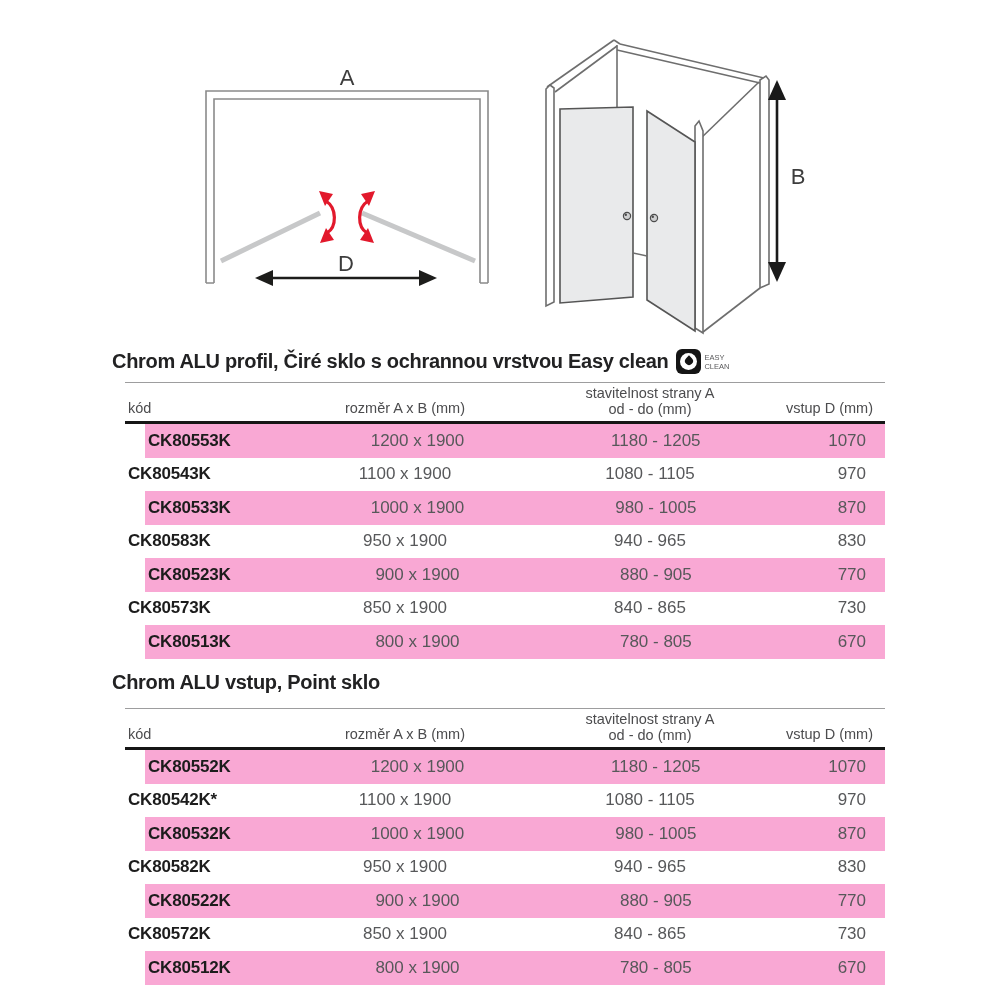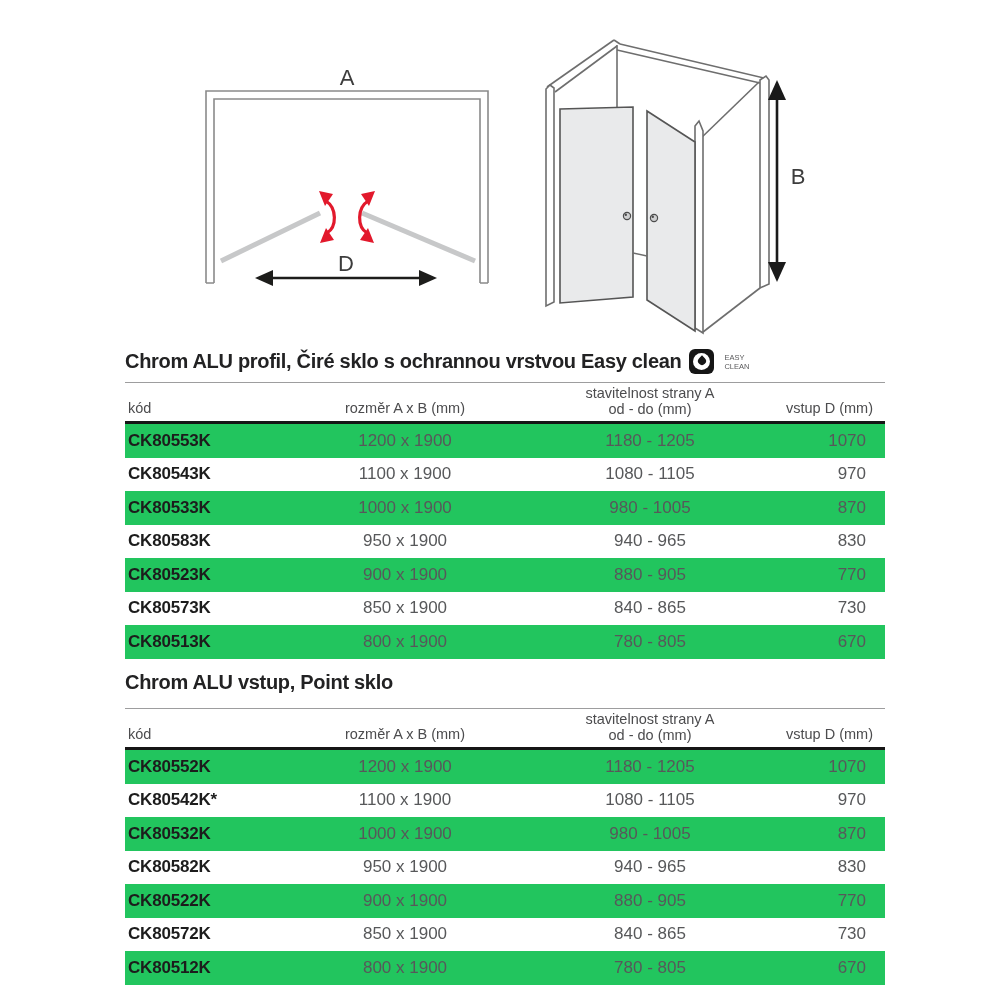--- a/index.html
+++ b/index.html
@@ -7,28 +7,28 @@
     width:1000px;height:1000px;position:relative;overflow:hidden;
     background:#ffffff;
     font-family:"Liberation Sans", sans-serif;
     -webkit-font-smoothing:antialiased;
   }
   svg{position:absolute;overflow:visible;}
   #topview{left:175px;top:55px;}
   #sideview{left:535px;top:28px;}
 
   .section-title{
-    position:absolute;left:125px;width:770px;
+    position:absolute;left:112px;width:770px;
     font-size:20px;font-weight:bold;color:#222223;letter-spacing:-0.3px;
     display:flex;align-items:center;gap:8px;white-space:nowrap;
   }
   #title1{top:349px;}
   #title2{top:671px;}
 
-  .badge{display:flex;align-items:center;gap:10px;}
+  .badge{display:flex;align-items:center;gap:3px;}
   .badge-box{
     width:25px;height:25px;background:#151515;border-radius:6px;
     display:flex;align-items:center;justify-content:center;flex:none;
   }
   .badge-circle{
     width:17px;height:17px;background:#ffffff;border-radius:50%;
     display:flex;align-items:center;justify-content:center;
   }
   .drop{
     width:8px;height:8px;background:#151515;
@@ -55,21 +55,21 @@
   .hc1{left:3px;margin-top:48px;}
   .hc2{left:170px;width:220px;text-align:center;}
   .hc3{left:390px;width:270px;text-align:center;line-height:1.12;bottom:4px;}
   .hc3 .hline{display:block;}
   .hc4{right:12px;}
 
   .trow{
     height:33.5px;display:flex;align-items:center;
     font-size:17px;color:#57585a;
   }
-  .trow.odd{background:#22c55e;}
+  .trow.odd{background:#f9a8d4;margin-left:20px;}
   .cell{box-sizing:border-box;}
   .c1{width:170px;padding-left:3px;font-weight:bold;color:#1c1c1c;letter-spacing:-0.2px;}
   .c2{width:220px;text-align:center;}
   .c3{width:270px;text-align:center;}
   .c4{width:100px;text-align:right;padding-right:19px;}
 </style>
 </head>
 <body>
 
 <svg id="topview" width="330" height="245" viewBox="175 55 330 245">

